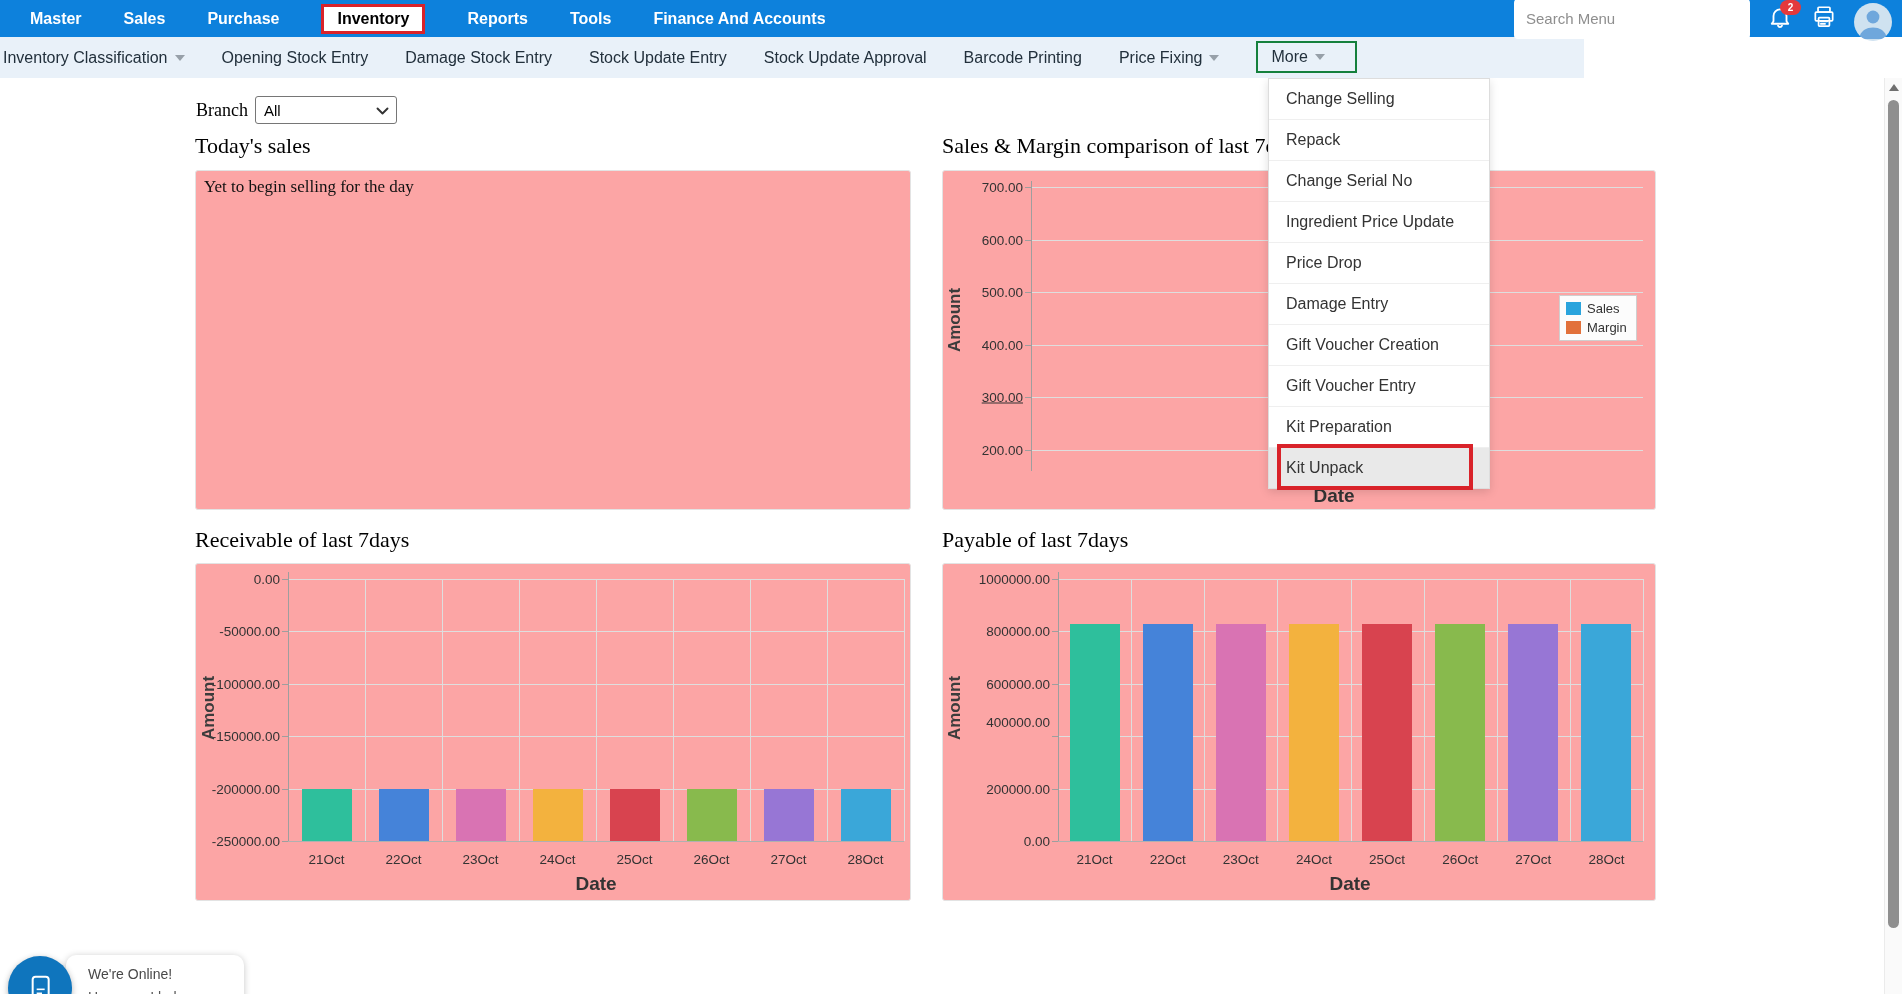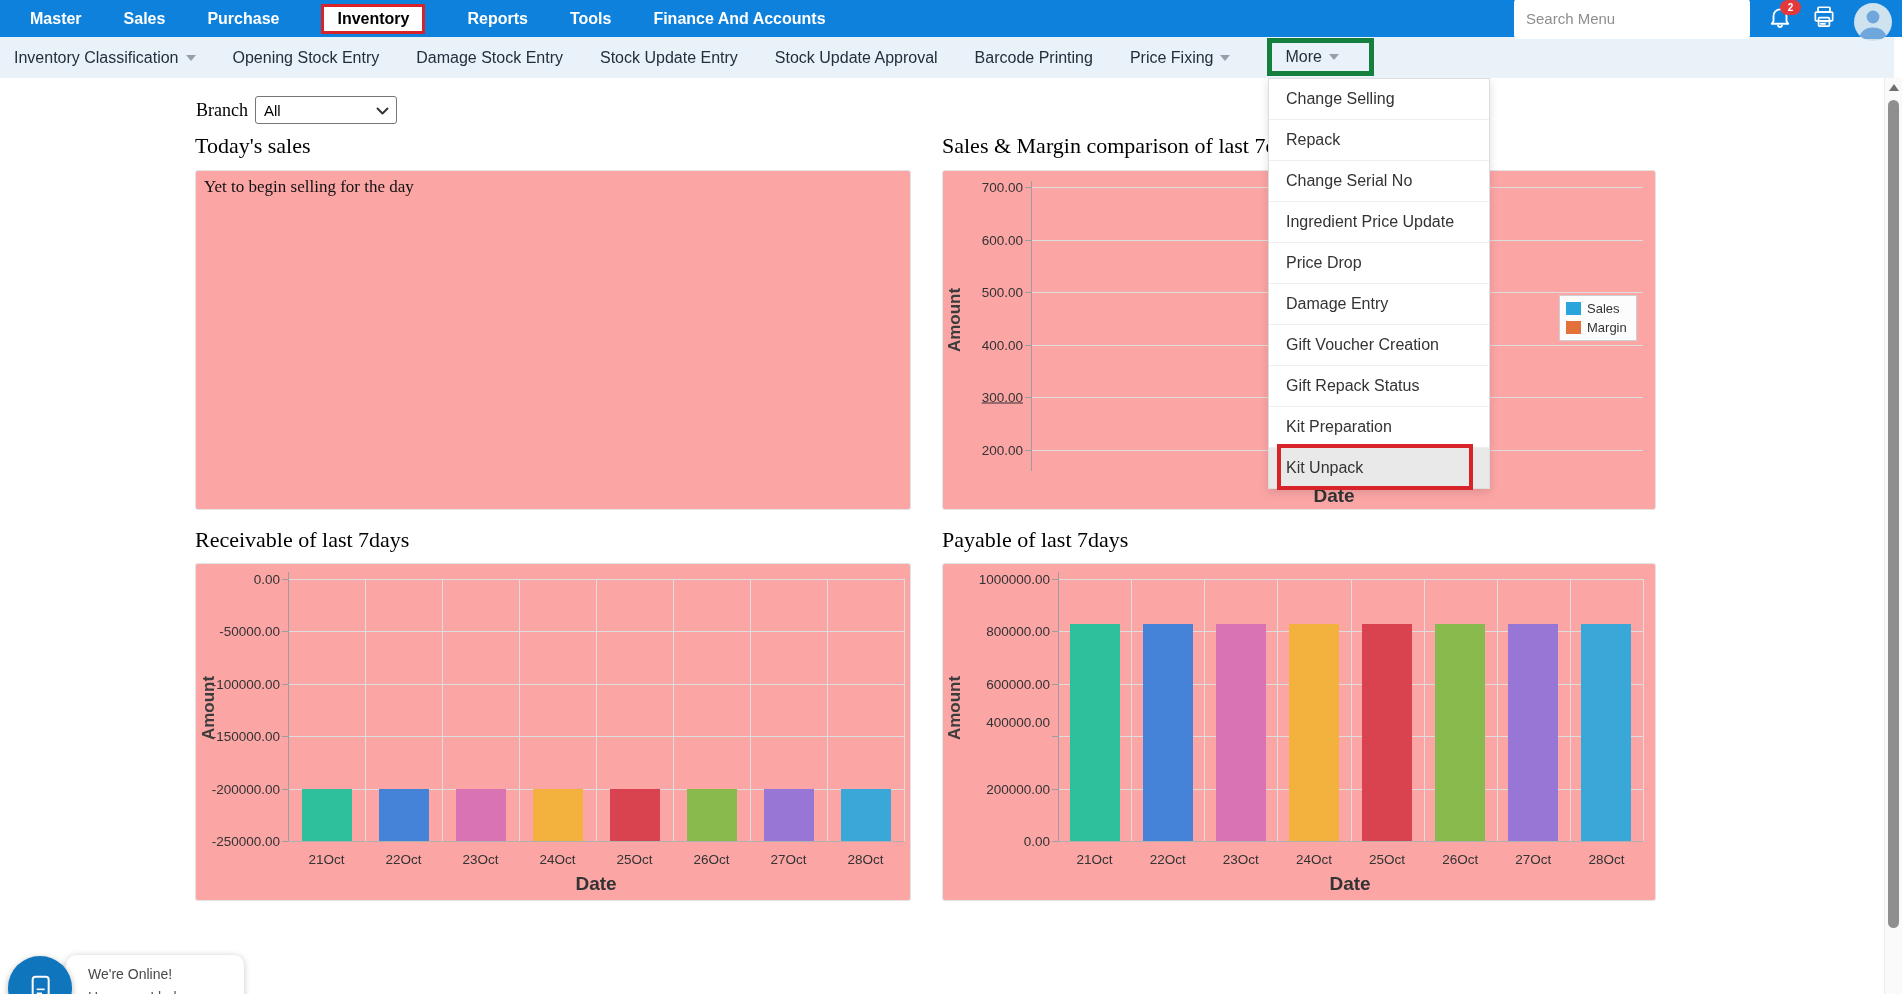--- a/index.html
+++ b/index.html
@@ -16,26 +16,26 @@
   .search-input{width:212px;height:40px;border:none;border-radius:4px;padding:0 12px;
                 font-size:15px;color:#333;outline:none}
   .search-input::placeholder{color:#8e8e8e}
   .icon-wrap{position:relative;width:28px;height:28px;display:flex;align-items:center;justify-content:center;cursor:pointer}
   .badge{position:absolute;top:-5px;right:-7px;min-width:15px;height:15px;border-radius:8px;
          background:#e4393c;color:#fff;font-size:10px;font-weight:700;display:flex;
          align-items:center;justify-content:center;padding:0 3px}
   .avatar{width:38px;height:38px;border-radius:50%;background:#cfe2f0;overflow:hidden;cursor:pointer;margin-top:6px}
 
   
-  .subnav{position:absolute;left:0;top:37px;width:1894px;height:41px;background:#e9f1f9;
-          display:flex;align-items:center;gap:37px;padding-left:14px;z-index:55;box-sizing:border-box}
+  .subnav{position:absolute;left:0;top:37px;width:1584px;height:41px;background:#e9f1f9;
+          display:flex;align-items:center;gap:37px;padding-left:3px;z-index:55;box-sizing:border-box}
   .sn-item{display:flex;align-items:center;font-size:16px;color:#22303c;white-space:nowrap;cursor:pointer}
   .sn-caret{margin-left:7px;width:0;height:0;border-left:5px solid transparent;
             border-right:5px solid transparent;border-top:6px solid #97a0a9}
-  .sn-item.framed{border:5px solid #15803d;padding:5px 30px 5px 13px;margin-top:-2px}
+  .sn-item.framed{border:2px solid #15803d;padding:5px 30px 5px 13px;margin-top:-2px}
 
   
   .menu{position:absolute;left:1268px;top:78px;width:222px;background:#fff;border:1px solid #ddd;
         box-shadow:0 3px 9px rgba(0,0,0,.13);z-index:50;box-sizing:border-box}
   .mi{height:40px;display:flex;align-items:center;padding-left:17px;font-size:16px;color:#333;
       border-top:1px solid #efefef;cursor:pointer;background:#fff}
   .mi:first-child{border-top:none}
   .mi.hl{background:#e9e9e9}
   .menu-redframe{position:absolute;left:8px;right:16px;top:365px;height:46px;
                  border:4px solid #d9232a;box-sizing:border-box;pointer-events:none}
@@ -160,21 +160,21 @@
   </div>
 
 <div class="menu" id="more-menu">
     <div class="mi">Change Selling</div>
     <div class="mi">Repack</div>
     <div class="mi">Change Serial No</div>
     <div class="mi">Ingredient Price Update</div>
     <div class="mi">Price Drop</div>
     <div class="mi">Damage Entry</div>
     <div class="mi">Gift Voucher Creation</div>
-    <div class="mi">Gift Repack Status</div>
+    <div class="mi">Gift Voucher Entry</div>
     <div class="mi">Kit Preparation</div>
     <div class="mi hl">Kit Unpack</div>
     <div class="menu-redframe"></div>
   </div>
 
 <div class="branch-label">Branch</div>
 <div class="branch-select">
   <span>All</span>
   <svg width="13" height="9" viewBox="0 0 13 9">
     <path d="M1.5 1.5l5 5 5-5" stroke="#333" stroke-width="1.9" fill="none" stroke-linecap="round" stroke-linejoin="round"></path>

